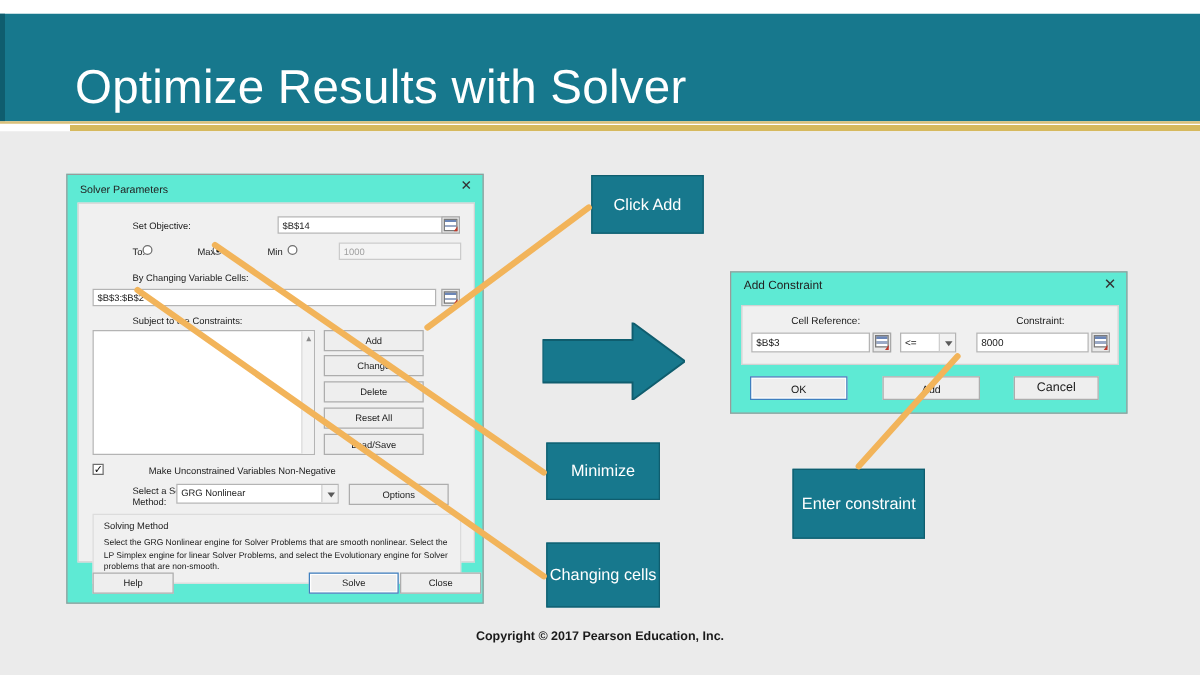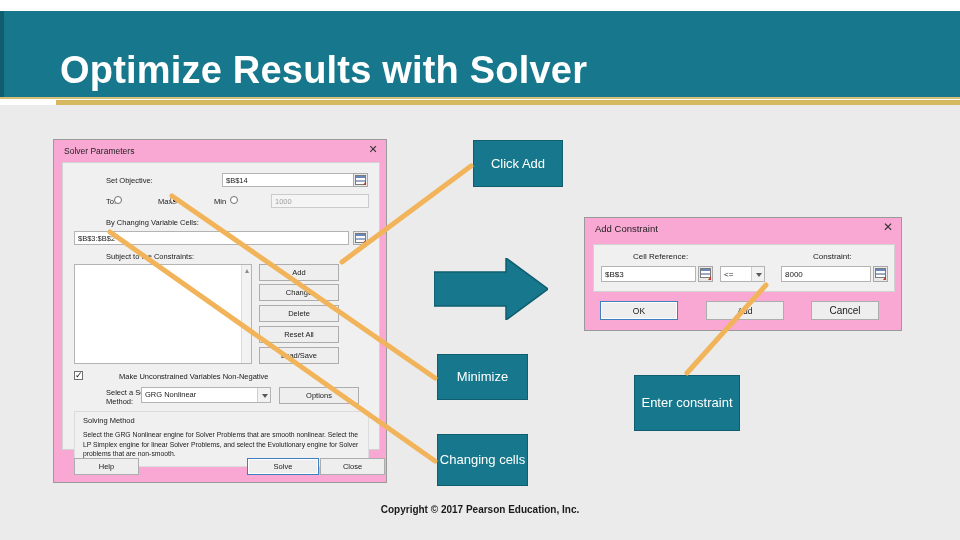--- a/index.html
+++ b/index.html
@@ -29,21 +29,21 @@
     background: #0f5d6e;
   }
   #title-text {
     position: absolute;
     left: 60px; top: 48px;
     font-size: 38px;
     line-height: 44px;
     color: #ffffff;
     letter-spacing: 0.2px;
     white-space: nowrap;
-    font-weight: 700;
+    font-weight: 400;
   }
   #gold-thin {
     position: absolute;
     left: 0; top: 97px;
     width: 960px; height: 2px;
     background: #d9c07a;
   }
   #gold-bar {
     position: absolute;
     left: 56px; top: 100px;
@@ -55,21 +55,21 @@
   #body-bg {
     position: absolute;
     left: 0; top: 105px;
     width: 960px; height: 435px;
     background: #ebebeb;
   }
 
   
   .dlg {
     position: absolute;
-    background: #f9a8d4;
+    background: #5eead4;
     border: 1px solid #9a9a9a;
     box-sizing: border-box;
     color: #1a1a1a;
   }
   .dlg-title {
     position: absolute;
     left: 10px; top: 6px;
     font-size: 8.5px;
     color: #222;
     white-space: nowrap;

